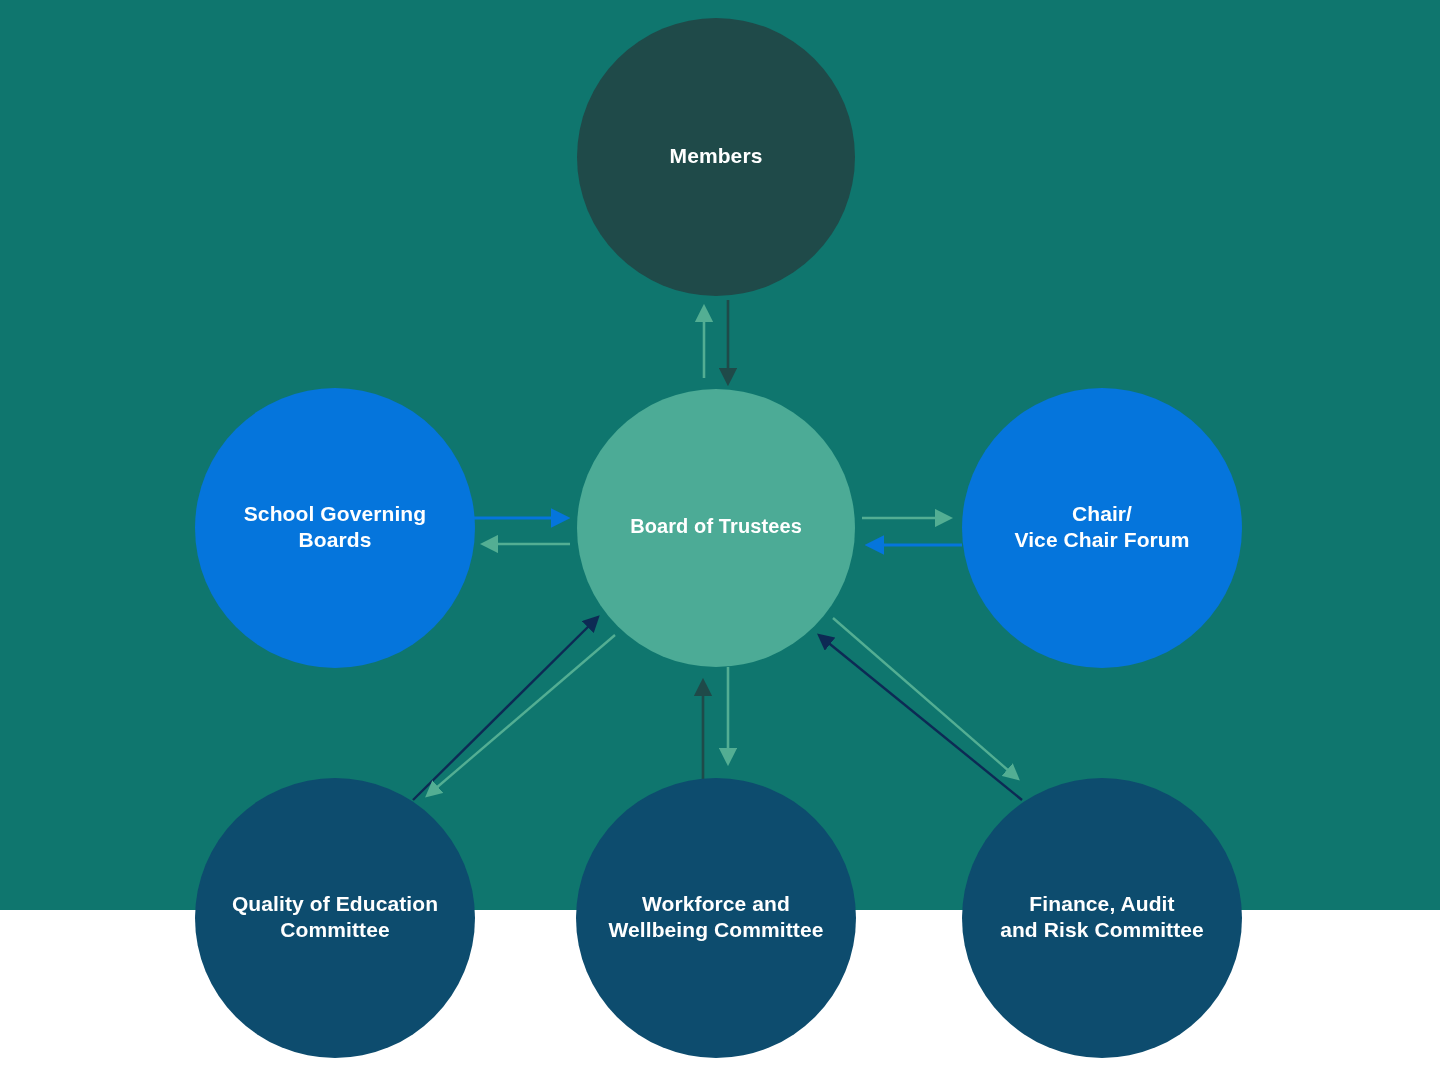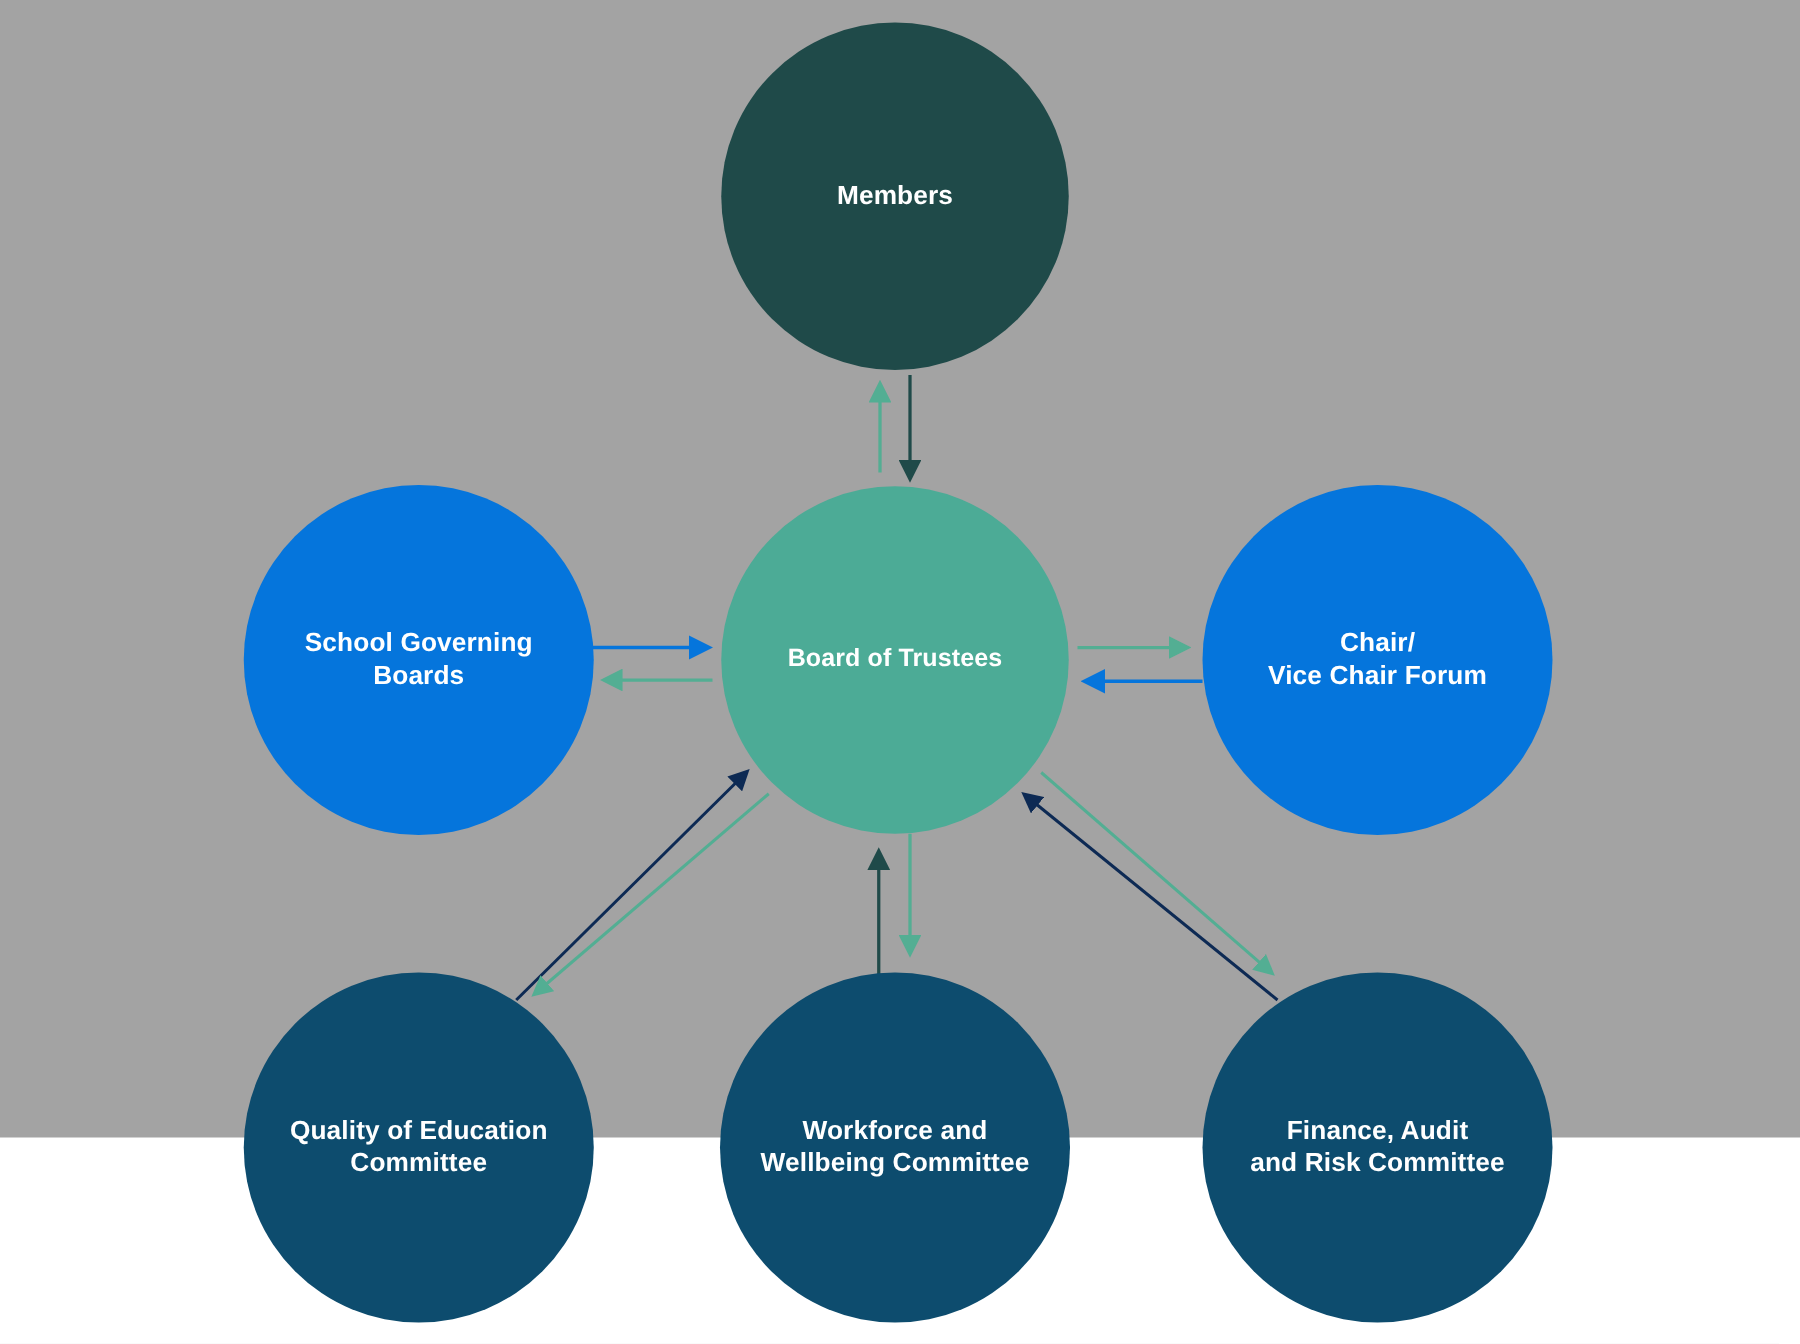--- a/index.html
+++ b/index.html
@@ -10,21 +10,21 @@
   body {
     width: 1440px;
     height: 1075px;
     overflow: hidden;
     font-family: "Liberation Sans", sans-serif;
   }
   #diagram-root {
     position: relative;
     width: 1440px;
     height: 910px;
-    background: #a3a3a3;
+    background: #0f766e;
   }
   svg#org-chart {
     display: block;
     width: 1440px;
     height: 1075px;
   }
   .node-label {
     font-family: "Liberation Sans", sans-serif;
     font-weight: bold;
     fill: #ffffff;

